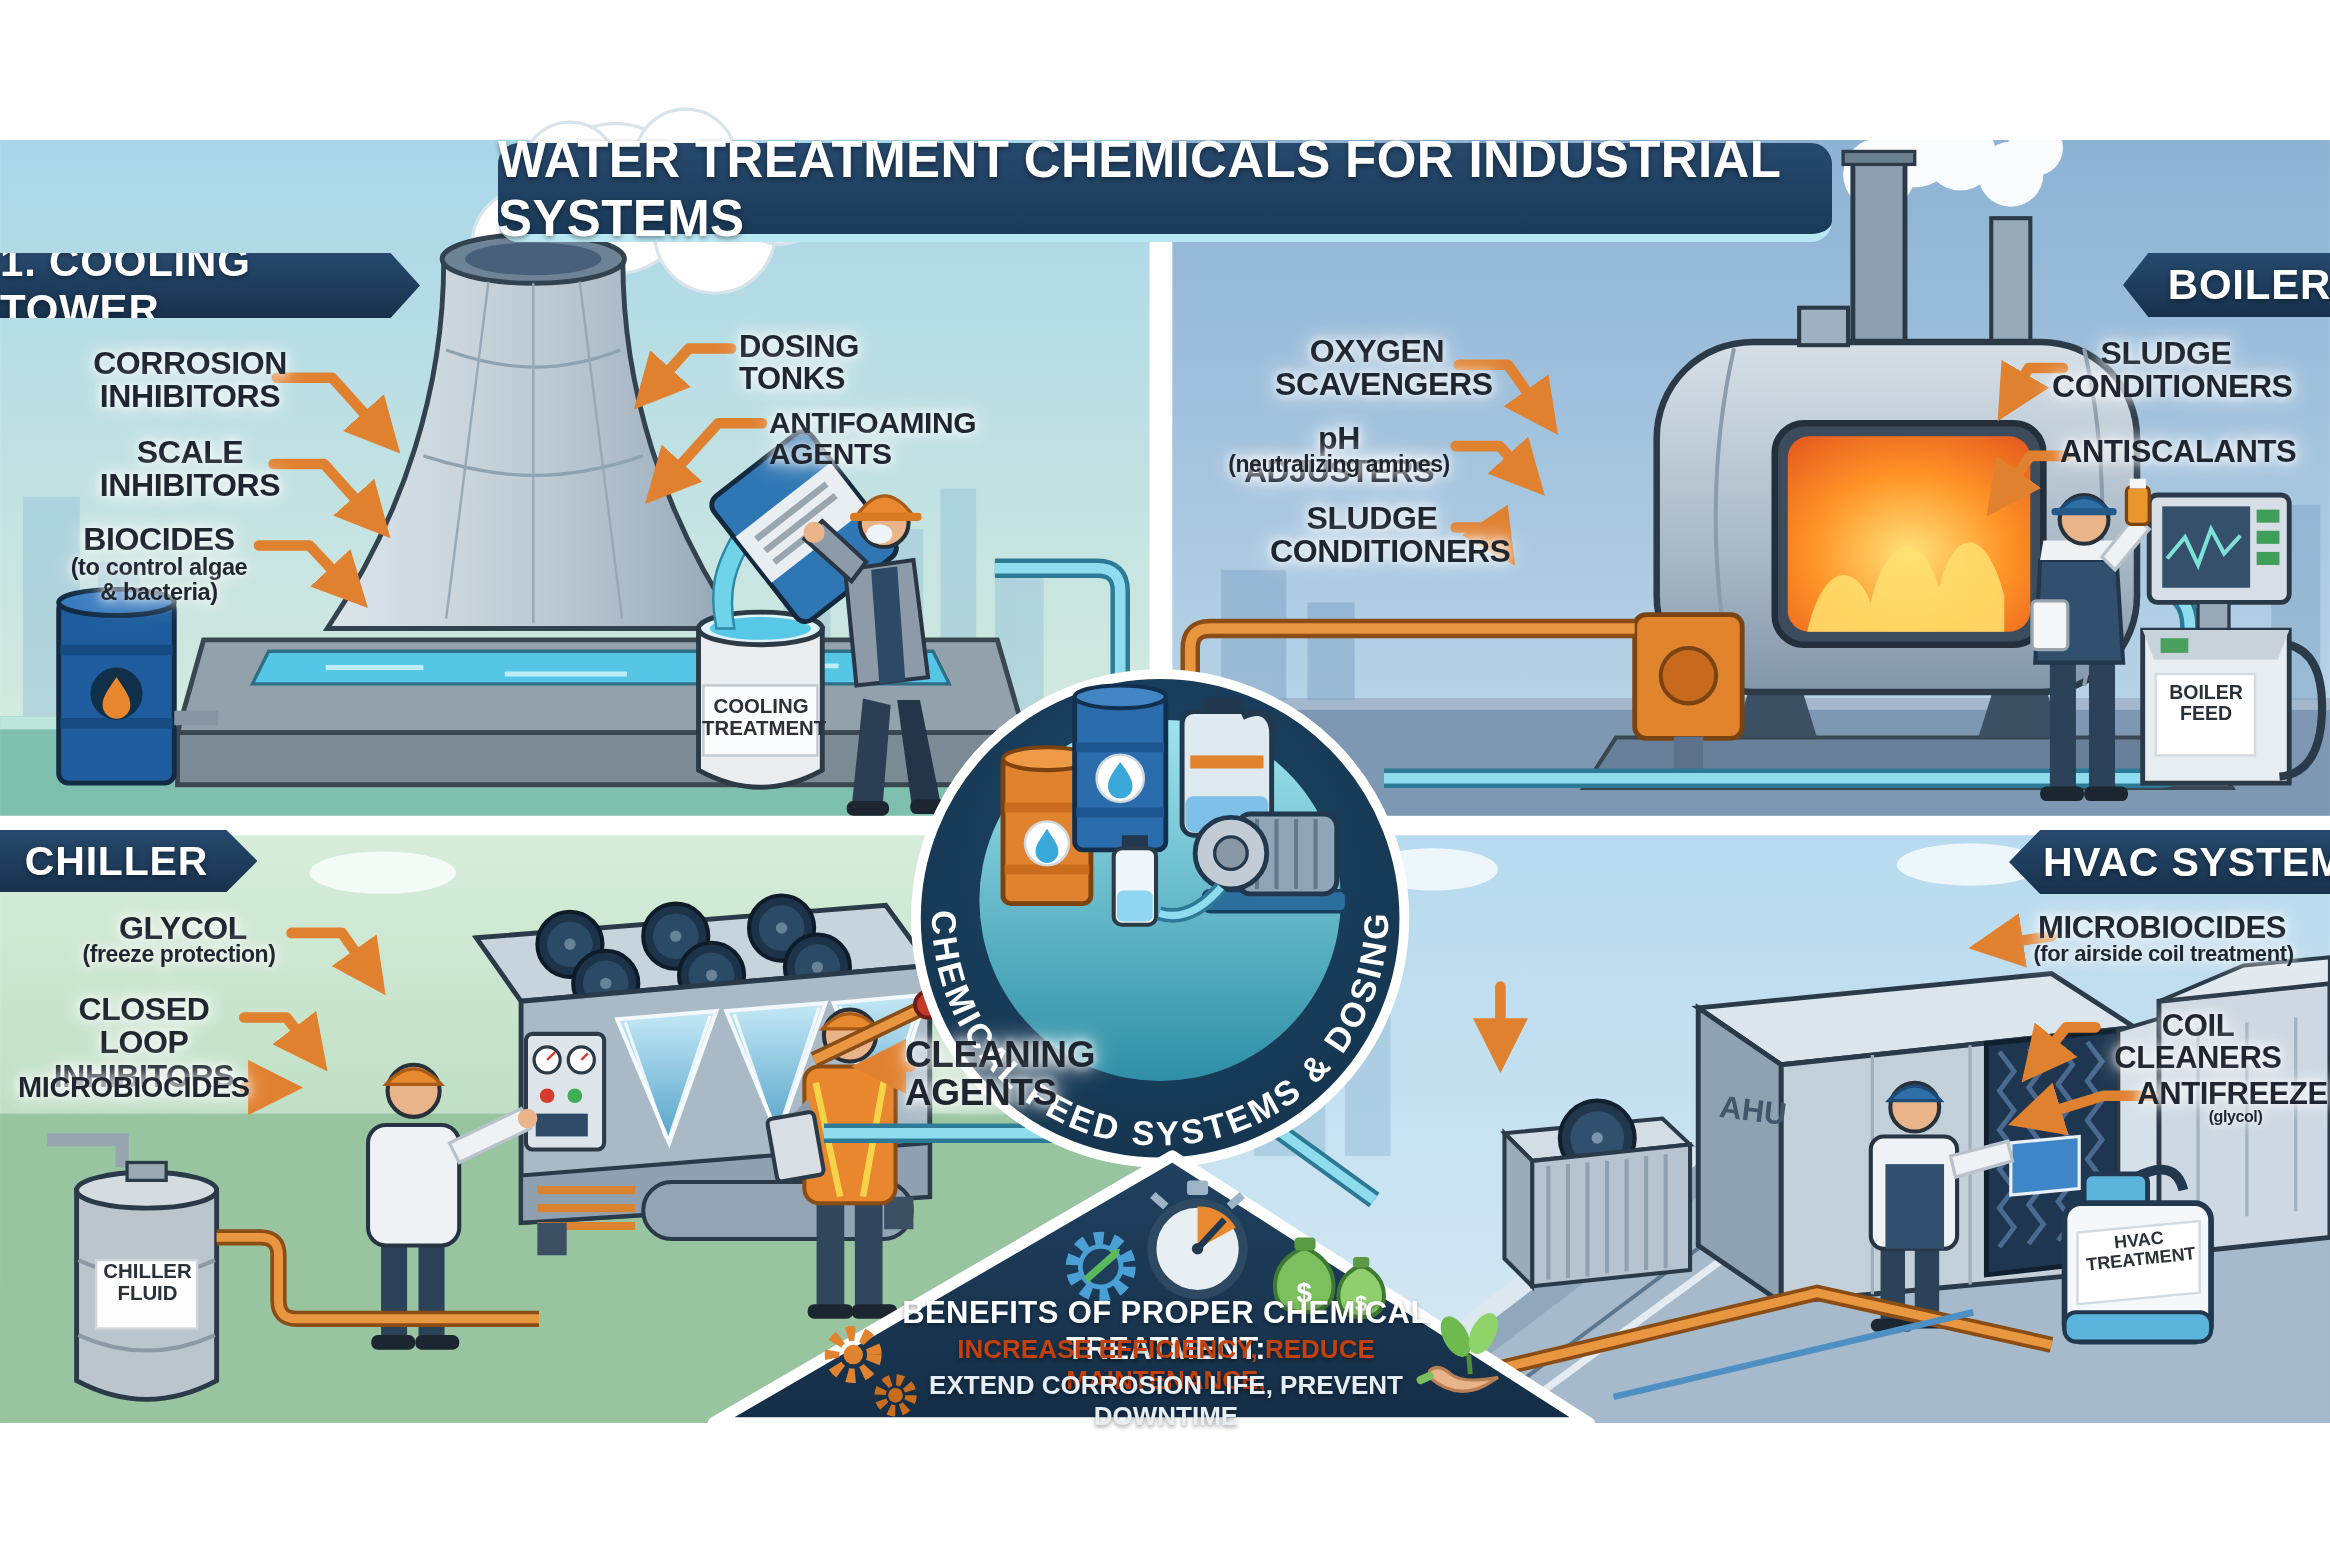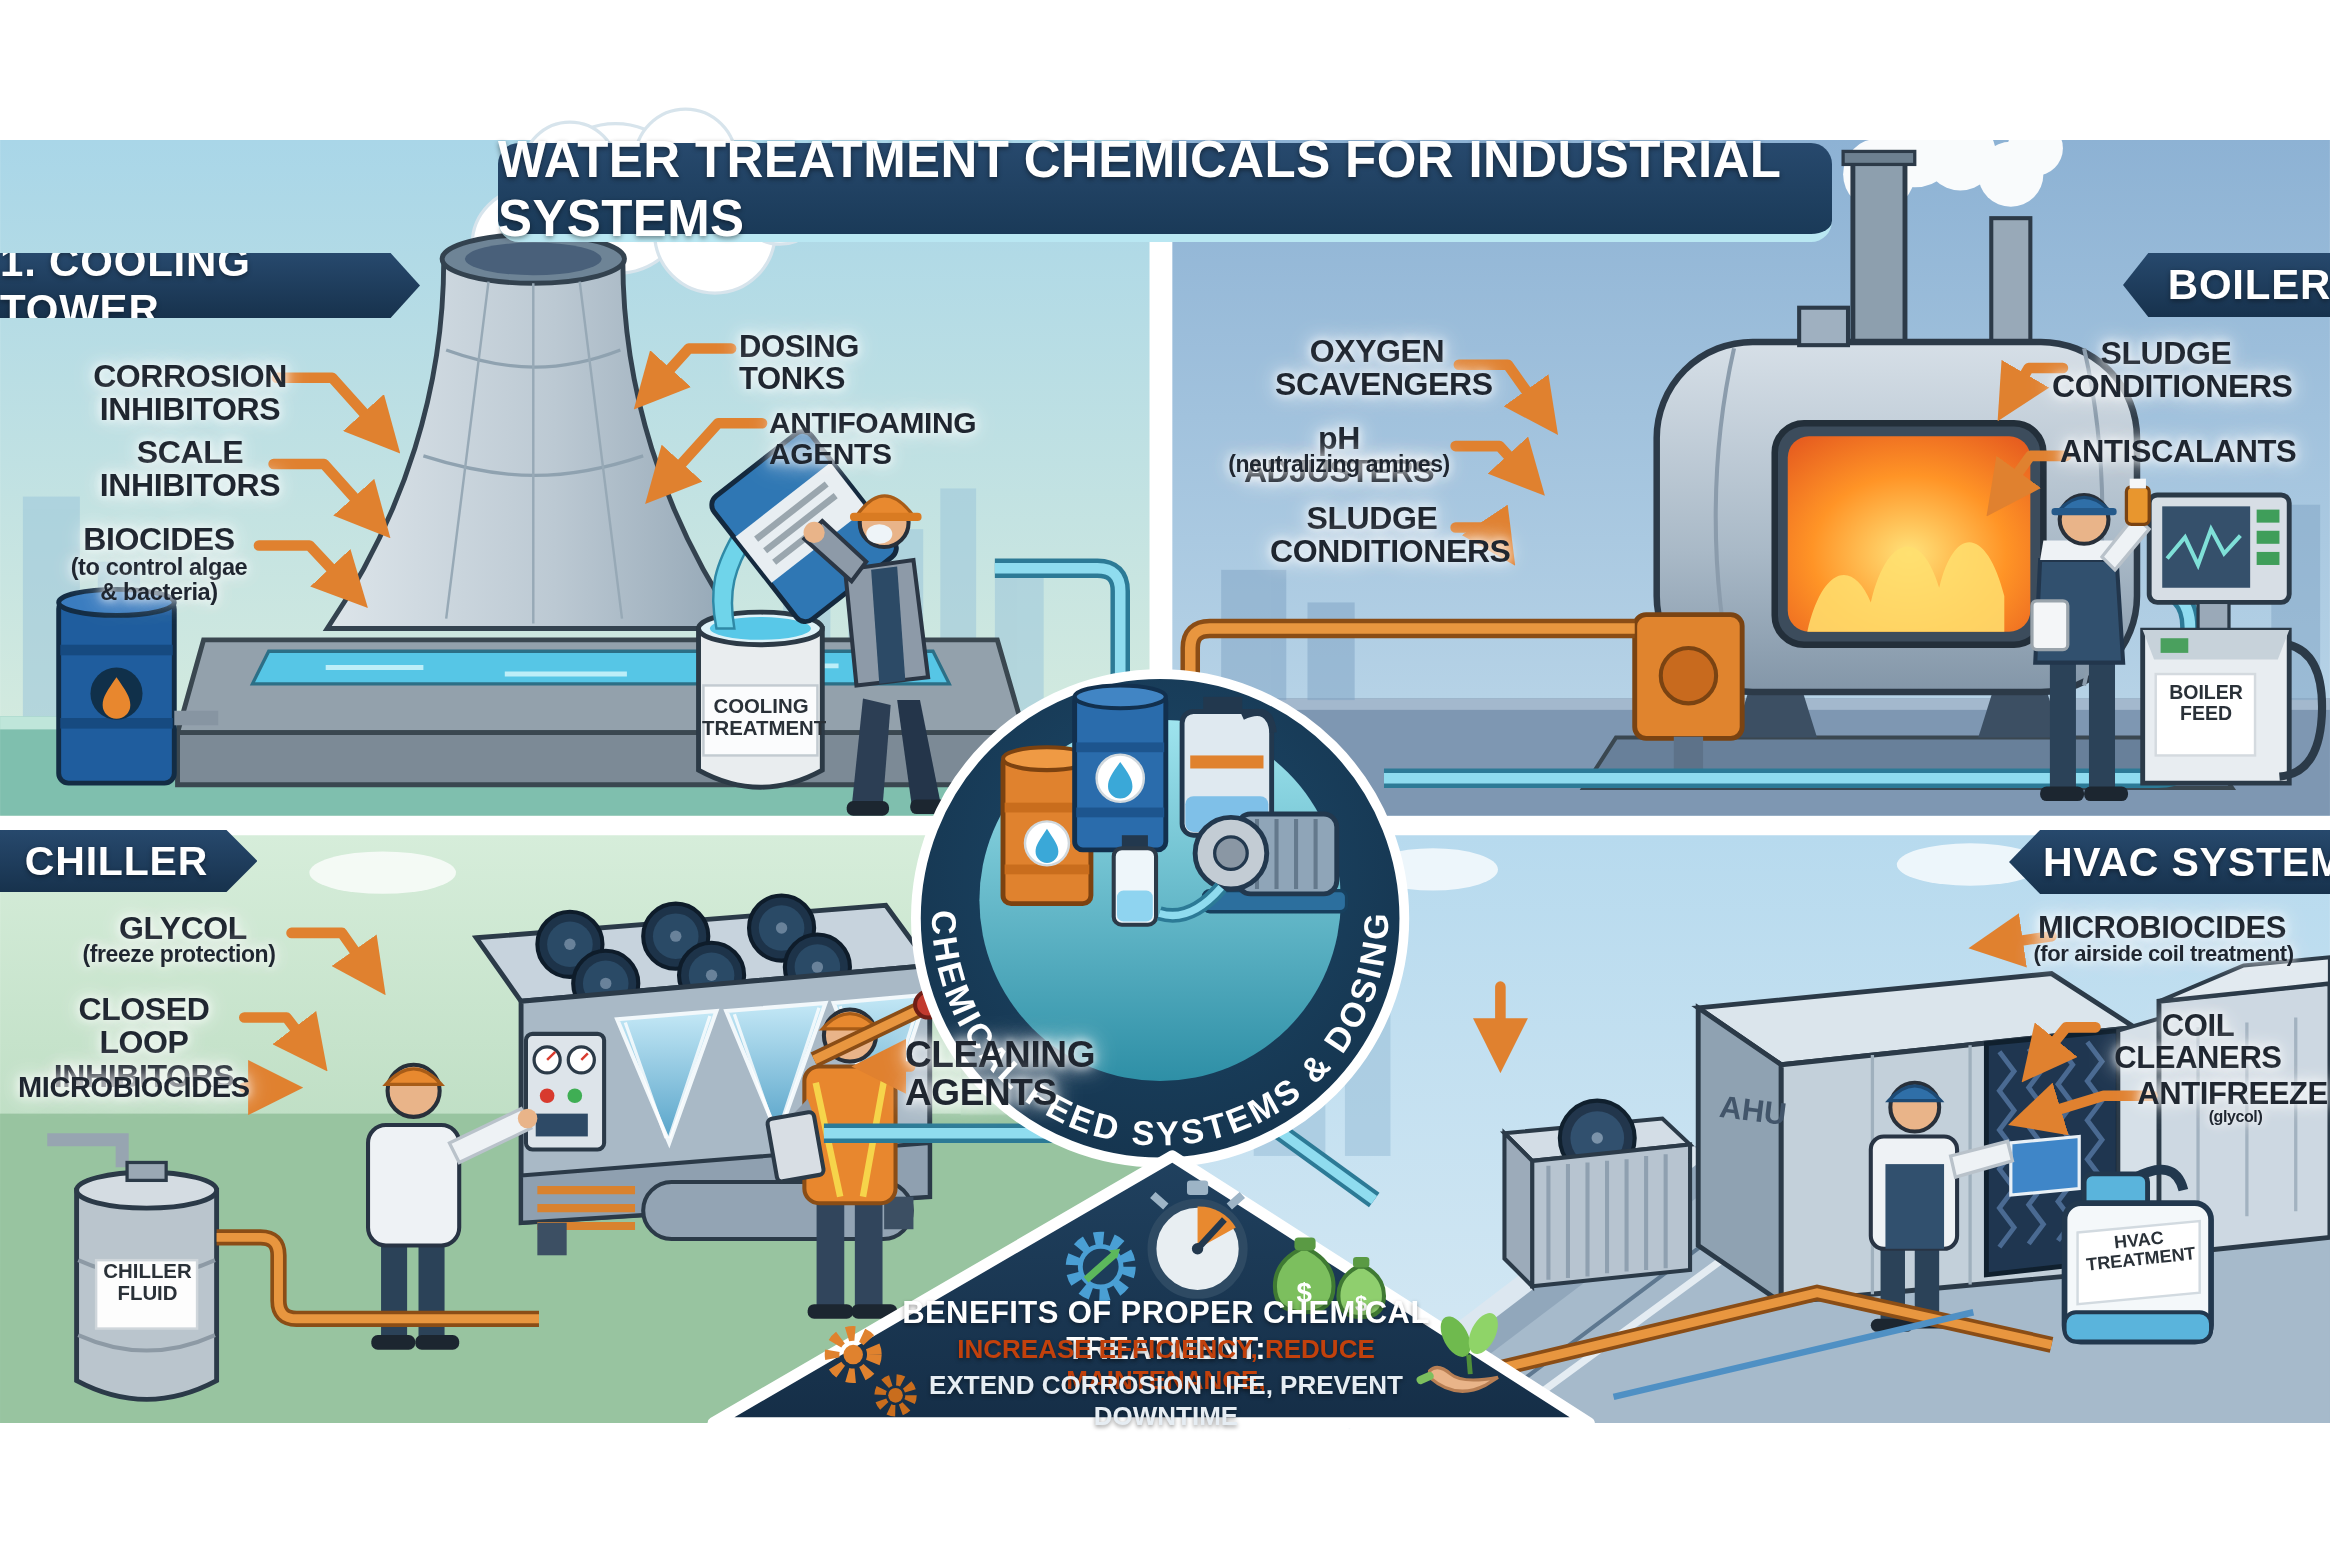--- a/index.html
+++ b/index.html
@@ -521,21 +521,21 @@
   </g>
 </svg>
 
 <div class="title-banner">WATER TREATMENT CHEMICALS FOR INDUSTRIAL SYSTEMS</div>
 
 <div class="banner" style="left:0;top:253px;width:392px;height:65px;font-size:42px;clip-path:polygon(0 0,93% 0,100% 50%,93% 100%,0 100%);padding-right:28px;">1. COOLING TOWER</div>
 <div class="banner" style="left:2123px;top:253px;width:207px;height:64px;font-size:42px;clip-path:polygon(11% 0,100% 0,100% 100%,11% 100%,0 50%);padding-left:23px;">BOILER</div>
 <div class="banner" style="left:0;top:830px;width:233px;height:62px;font-size:41px;clip-path:polygon(0 0,88% 0,100% 50%,88% 100%,0 100%);padding-right:24.4px;">CHILLER</div>
 <div class="banner" style="left:2009px;top:830px;width:321px;height:64px;font-size:41px;clip-path:polygon(9% 0,100% 0,100% 100%,9% 100%,0 50%);padding-left:24.4px;">HVAC SYSTEM</div>
 
-<div class="lbl" style="left:68px;top:347px;width:244px;font-size:32px;margin-top:13px;">CORROSION
+<div class="lbl" style="left:68px;top:347px;width:244px;font-size:32px;">CORROSION
 INHIBITORS</div>
 <div class="lbl" style="left:68px;top:436px;width:244px;font-size:32px;">SCALE
 INHIBITORS</div>
 <div class="lbl" style="left:37px;top:523px;width:244px;font-size:32px;">BIOCIDES</div>
 <div class="lbl note" style="left:37px;top:555px;width:244px;font-size:23.6px;">(to control algae
 &amp; bacteria)</div>
 <div class="lbl left" style="left:769px;top:407px;width:309px;font-size:30px;">ANTIFOAMING AGENTS</div>
 <div class="lbl left" style="left:739px;top:331px;width:228px;font-size:31px;">DOSING TONKS</div>
 <div class="tag" style="left:702px;top:695px;width:118px;font-size:20.4px;">COOLING
 TREATMENT</div>

